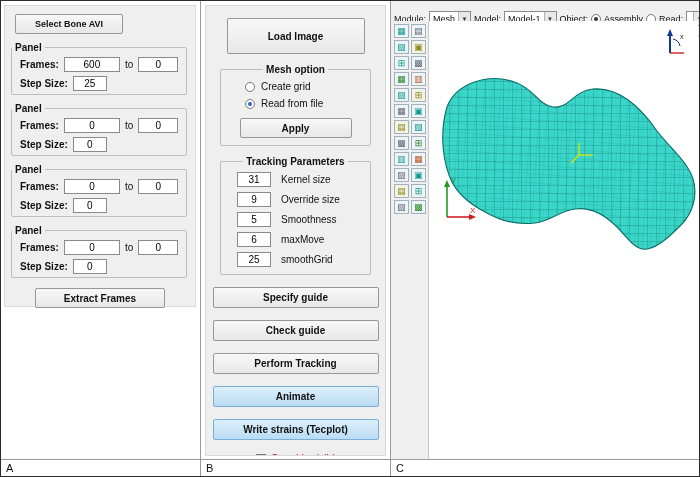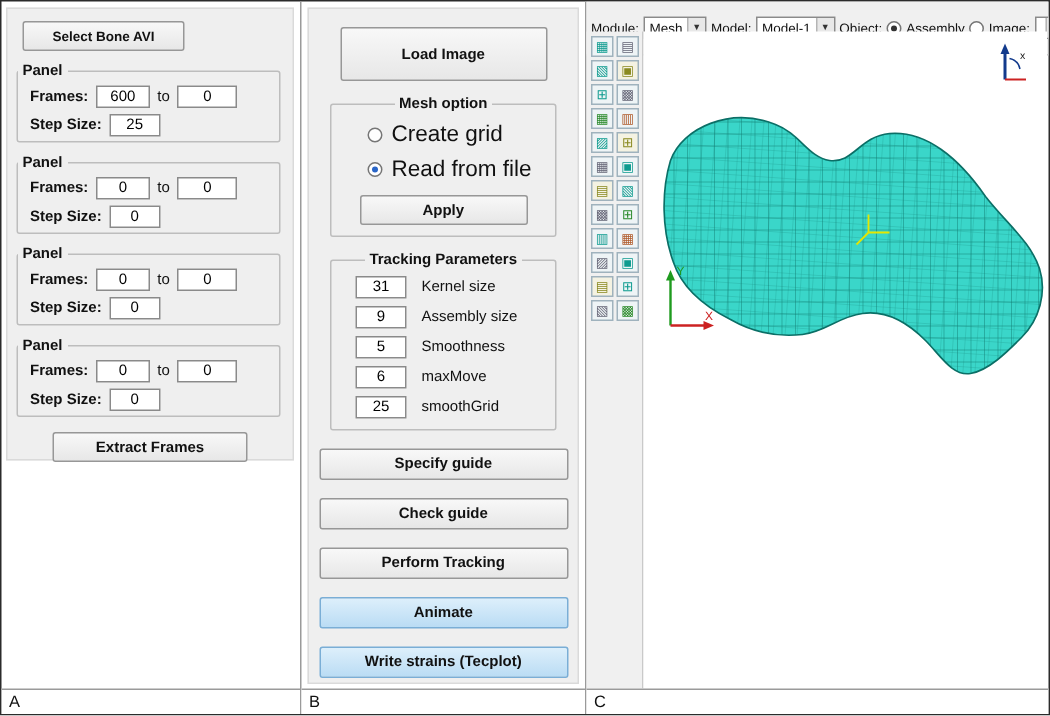--- a/index.html
+++ b/index.html
@@ -10,21 +10,21 @@
   .col-b{left:200px;width:190px;border-right:1px solid #9a9a9a}
   .col-c{left:390px;right:0}
   .bottom-strip{position:absolute;left:0;right:0;bottom:0;height:17px;border-top:1px solid #9a9a9a;background:#fff}
   .col-label{position:absolute;left:5px;bottom:2px;font-size:11px}
 
   
   .btn{display:block;font-family:inherit;font-size:10px;font-weight:bold;color:#111;
        background:linear-gradient(#f8f8f8,#e7e7e7);border:1px solid #979797;border-radius:2px;cursor:pointer}
   .btn.blue{background:linear-gradient(#ddeffb,#badcf4);border-color:#7aaed6}
   .edit{height:15px;border:1px solid #8a8a8a;background:#fff;font-family:inherit;font-size:10px;text-align:center;padding:0}
-  .w34{width:34px}.w36{width:36px}.w40{width:40px}
+  .w34{width:34px}.w36{width:56px}.w40{width:40px}
   fieldset.grp{border:1px solid #bdbdbd;border-radius:2px;background:transparent}
   fieldset.grp legend{font-weight:bold;font-size:10px;padding:0 3px}
   .row{display:flex;align-items:center;gap:5px;margin:4px 0 3px 8px}
   .lbl{font-weight:bold}
   .radio{width:10px;height:10px;border:1px solid #767676;border-radius:50%;background:#fff;display:inline-block;position:relative;flex:0 0 auto}
   .radio.sel::after{content:"";position:absolute;left:2px;top:2px;width:4px;height:4px;border-radius:50%;background:#2a66c8}
   .radio.sel-dark::after{content:"";position:absolute;left:2px;top:2px;width:4px;height:4px;border-radius:50%;background:#333}
   .chk{width:10px;height:10px;border:1px solid #767676;background:#fff;display:inline-block;flex:0 0 auto}
 
   
@@ -32,21 +32,21 @@
   .paneA-bg .btn.select{width:108px;height:20px;margin:8px 18px 0 10px;font-weight:bold;font-size:9px}
   .paneA-bg fieldset.grp{margin:8px 8px 0 6px}
   .paneA-bg .btn.extract{width:130px;height:20px;margin:10px auto 0}
 
   
   .paneB-bg{position:absolute;left:4px;top:4px;right:4px;bottom:20px;background:#efefef;border:1px solid #dadada;overflow:hidden}
   .paneB-bg .btn.load{width:138px;height:36px;margin:12px auto 0}
   fieldset.grp.center{margin:10px 14px 0;text-align:left}
   fieldset.grp.center legend{margin:0 auto}
   .opt-row{display:flex;align-items:center;gap:6px;margin:6px 0 0 24px}
-  .opt-label{font-size:15px}
+  .opt-label{font-size:10px}
   .btn.apply{width:112px;height:20px;margin:9px auto 7px}
   .param-row{display:flex;align-items:center;gap:10px;margin:5px 0 0 16px}
   .param-row .lbl-n{font-weight:normal}
   .param-pad{height:7px}
   .btn.bstack{width:166px;height:21px;margin:12px auto 0}
   .chk-row{display:flex;align-items:flex-end;gap:5px;margin:13px 0 0 50px;color:#cc0000}
 
   
   .c-toolbar{position:absolute;left:0;top:0;right:0;height:36px;background:#f0f0f0;border-bottom:1px solid #c9c9c9;
              display:flex;align-items:center;gap:3px;padding:16px 3px;font-size:9px;white-space:nowrap;overflow:hidden}
@@ -154,21 +154,21 @@
       </fieldset>
 
       <fieldset class="grp center">
         <legend>Tracking Parameters</legend>
         <div class="param-row">
           <input class="edit w34" value="31" style="">
           <span class="lbl-n">Kernel size</span>
         </div>
         <div class="param-row">
           <input class="edit w34" value="9" style="">
-          <span class="lbl-n">Assembly size</span>
+          <span class="lbl-n">Override size</span>
         </div>
         <div class="param-row">
           <input class="edit w34" value="5" style="">
           <span class="lbl-n">Smoothness</span>
         </div>
         <div class="param-row">
           <input class="edit w34" value="6" style="">
           <span class="lbl-n">maxMove</span>
         </div>
         <div class="param-row">
@@ -204,21 +204,21 @@
       </span>
       <span>Model:</span>
       <span class="combo w-model">
         <span>Model-1</span>
         <span class="arrow">▼</span>
       </span>
       <span>Object:</span>
       <span class="radio sel-dark"></span>
       <span>Assembly</span>
       <span class="radio"></span>
-      <span>Image:</span>
+      <span>Read:</span>
       <span class="combo w-part">
         <span></span>
         <span class="arrow">▼</span>
       </span>
     </div>
 
     <div class="c-icons">
       <span class="ticon ti-teal">▦</span>
       <span class="ticon ti-gray">▤</span>
       <span class="ticon ti-teal">▧</span>

